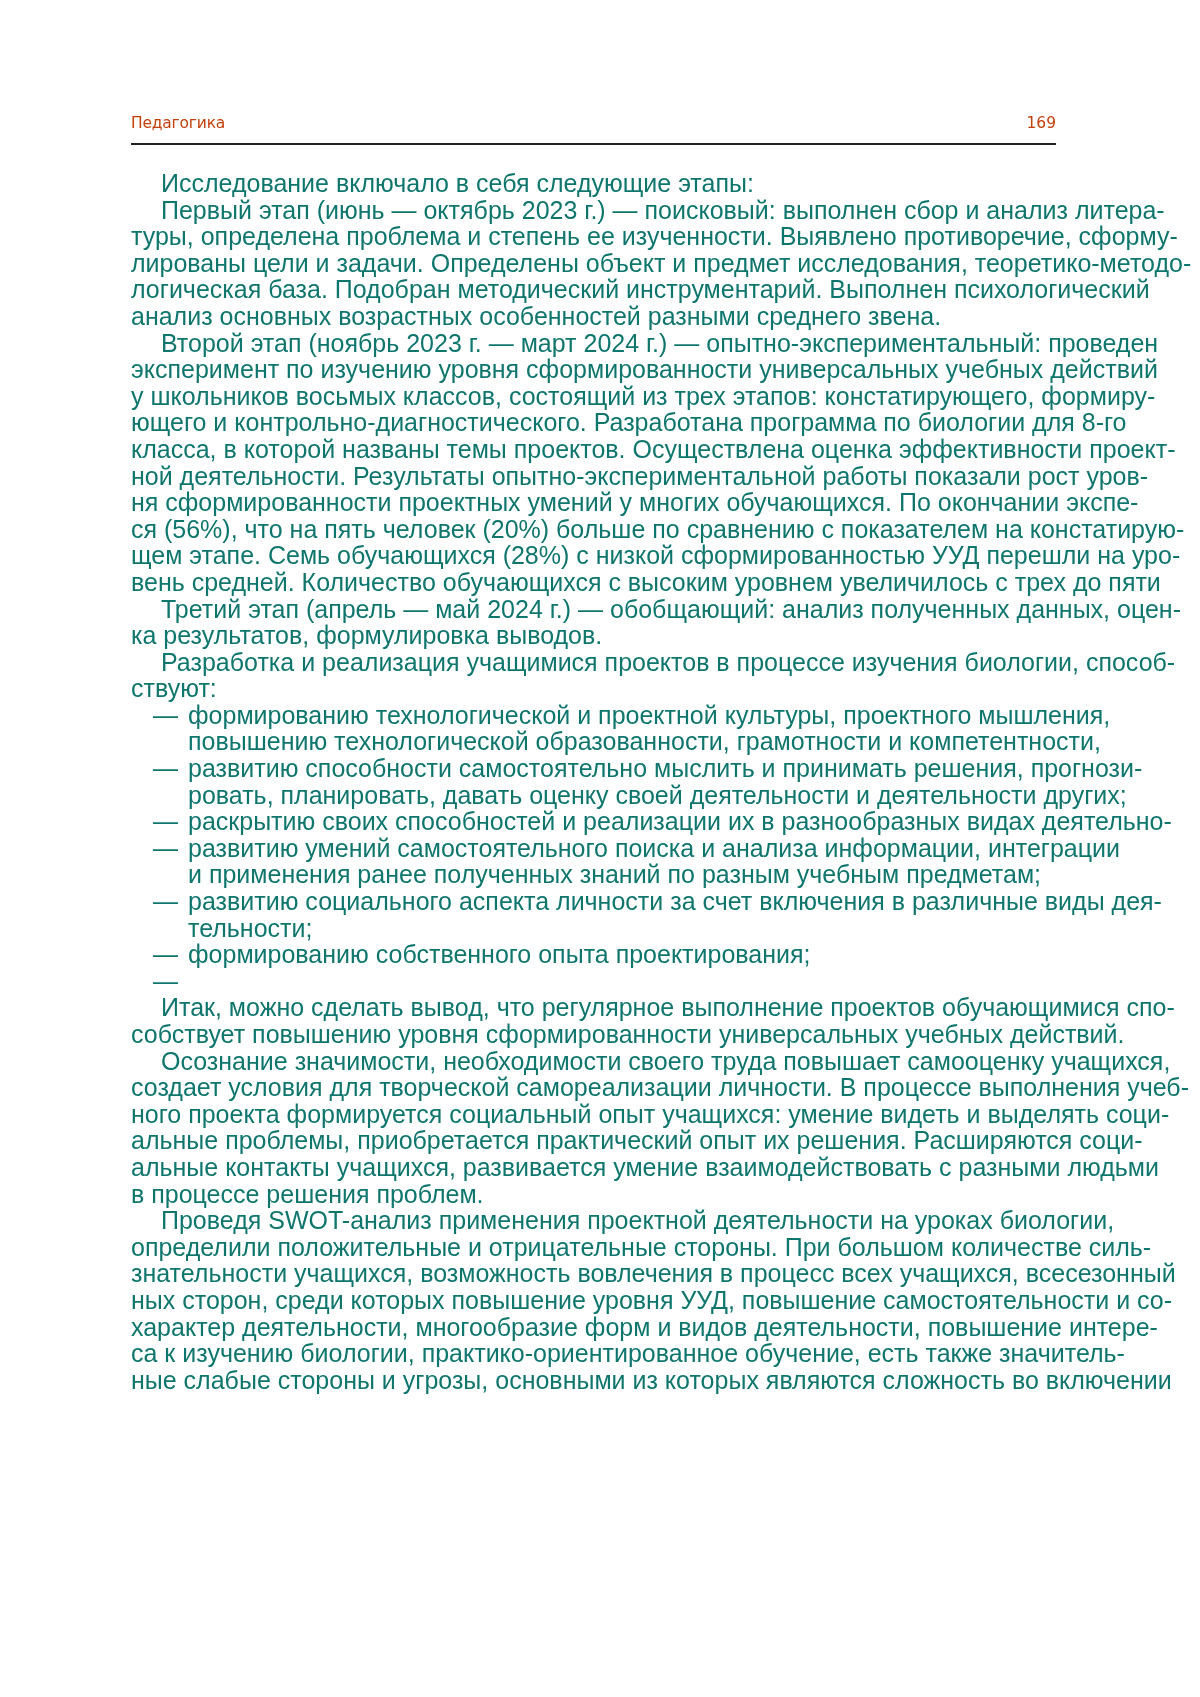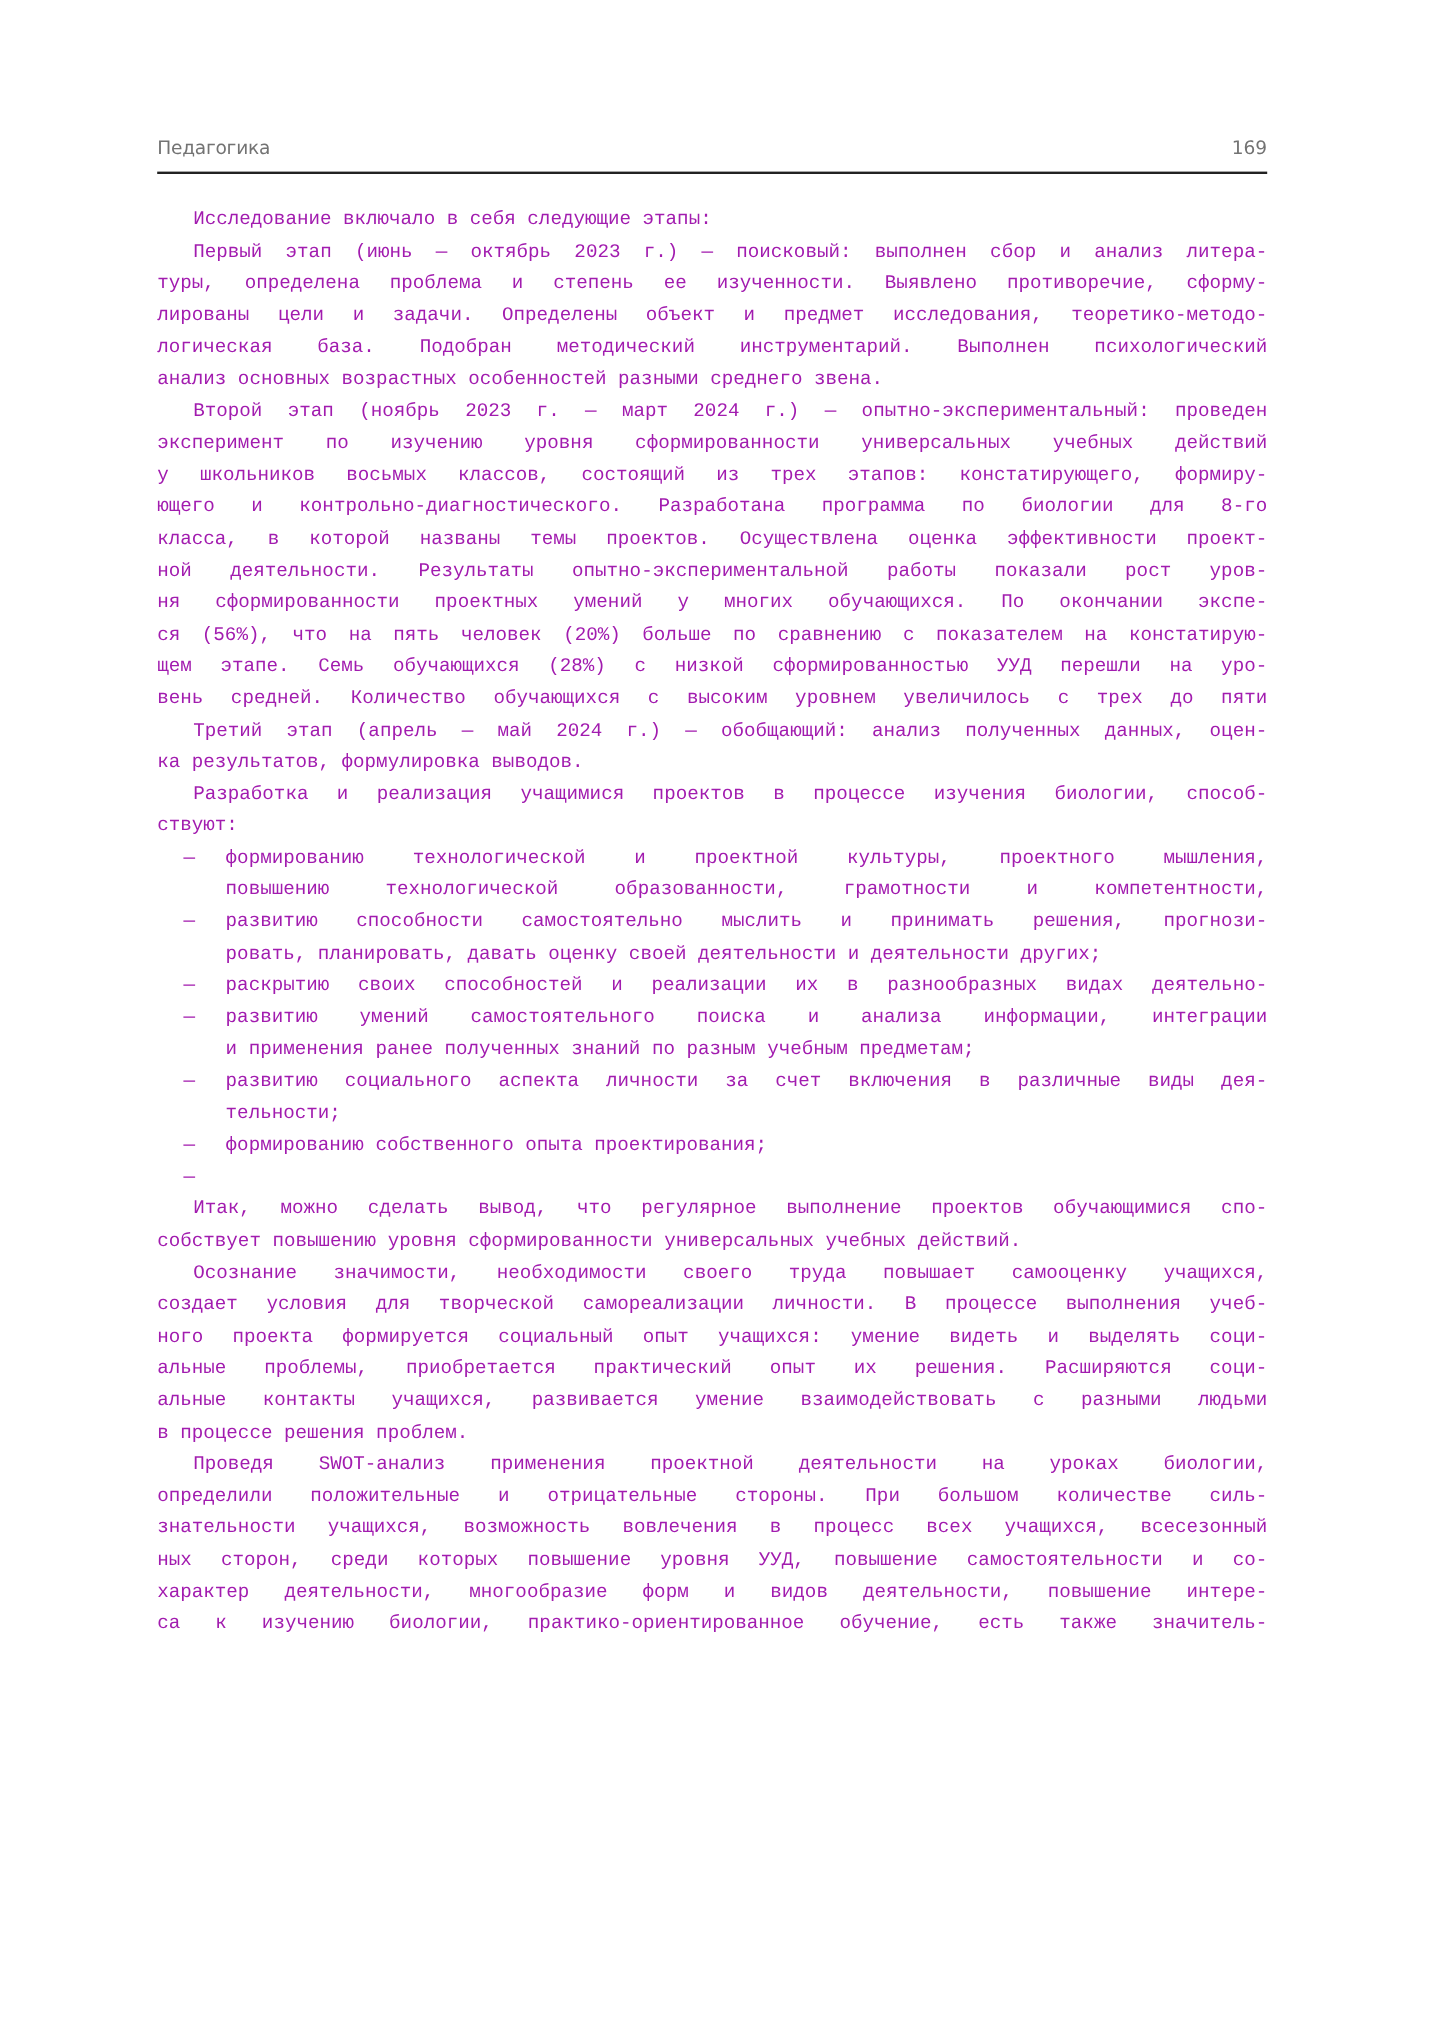--- a/index.html
+++ b/index.html
@@ -1,28 +1,28 @@
 <!DOCTYPE html>
 <html><head>
 <meta charset="utf-8">
 <style>
   html, body { margin: 0; padding: 0; background: #ffffff; }
   body { width: 1200px; height: 1697px; position: relative; overflow: hidden; }
   .page { position: absolute; left: 0; top: 0; width: 1200px; height: 1697px; background: #fff; }
   .running-head {
     position: absolute; left: 131px; top: 112px; width: 925px; height: 26px;
-    font-family: "DejaVu Sans", sans-serif; font-size: 15.5px; color: #737373;
+    font-family: "DejaVu Sans", sans-serif; font-size: 15.5px; color: #c2410c;
   }
   .running-head .title { position: absolute; left: 0; top: 2px; letter-spacing: -0.2px; }
   .running-head .num { position: absolute; right: 0; top: 2px; }
   .rule { position: absolute; left: 131px; top: 143px; width: 925px; height: 2px; background: #222; }
   .body-text {
     position: absolute; left: 131px; top: 170px; width: 925px;
-    font-family: Liberation Mono, monospace;
-    font-size: 16px; color: #a21caf;
+    font-family: Liberation Sans, sans-serif;
+    font-size: 25px; color: #0f766e;
   }
   .ln {
     display: block; height: 26.6px; line-height: 26.6px; white-space: nowrap;
     text-align: justify; text-align-last: justify; overflow: visible;
   }
   .ln.last { text-align-last: left; }
   .ln.indent { padding-left: 30px; }
   .li { position: relative; padding-left: 57px; }
   .li .dash { position: absolute; left: 22px; top: 0; }
   .li-cont { padding-left: 57px; }
@@ -105,15 +105,16 @@
         <span class="ln">альные контакты учащихся, развивается умение взаимодействовать с разными людьми</span>
         <span class="ln last">в процессе решения проблем.</span>
       </div>
       <div>
         <span class="ln indent">Проведя SWOT-анализ применения проектной деятельности на уроках биологии,</span>
         <span class="ln">определили положительные и отрицательные стороны. При большом количестве силь-</span>
         <span class="ln">знательности учащихся, возможность вовлечения в процесс всех учащихся, всесезонный</span>
         <span class="ln">ных сторон, среди которых повышение уровня УУД, повышение самостоятельности и со-</span>
         <span class="ln">характер деятельности, многообразие форм и видов деятельности, повышение интере-</span>
         <span class="ln">са к изучению биологии, практико-ориентированное обучение, есть также значитель-</span>
+        <span class="ln">ные слабые стороны и угрозы, основными из которых являются сложность во включении</span>
       </div>
     </div>
 </div>
 
 </body></html>

